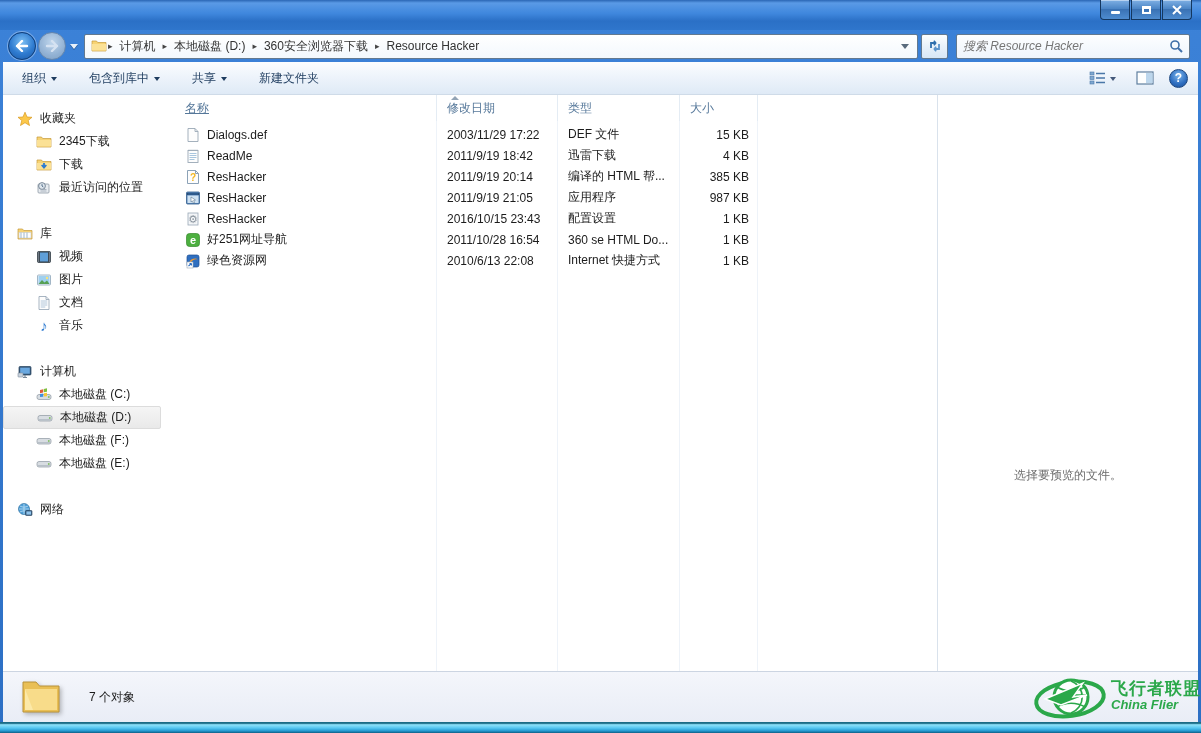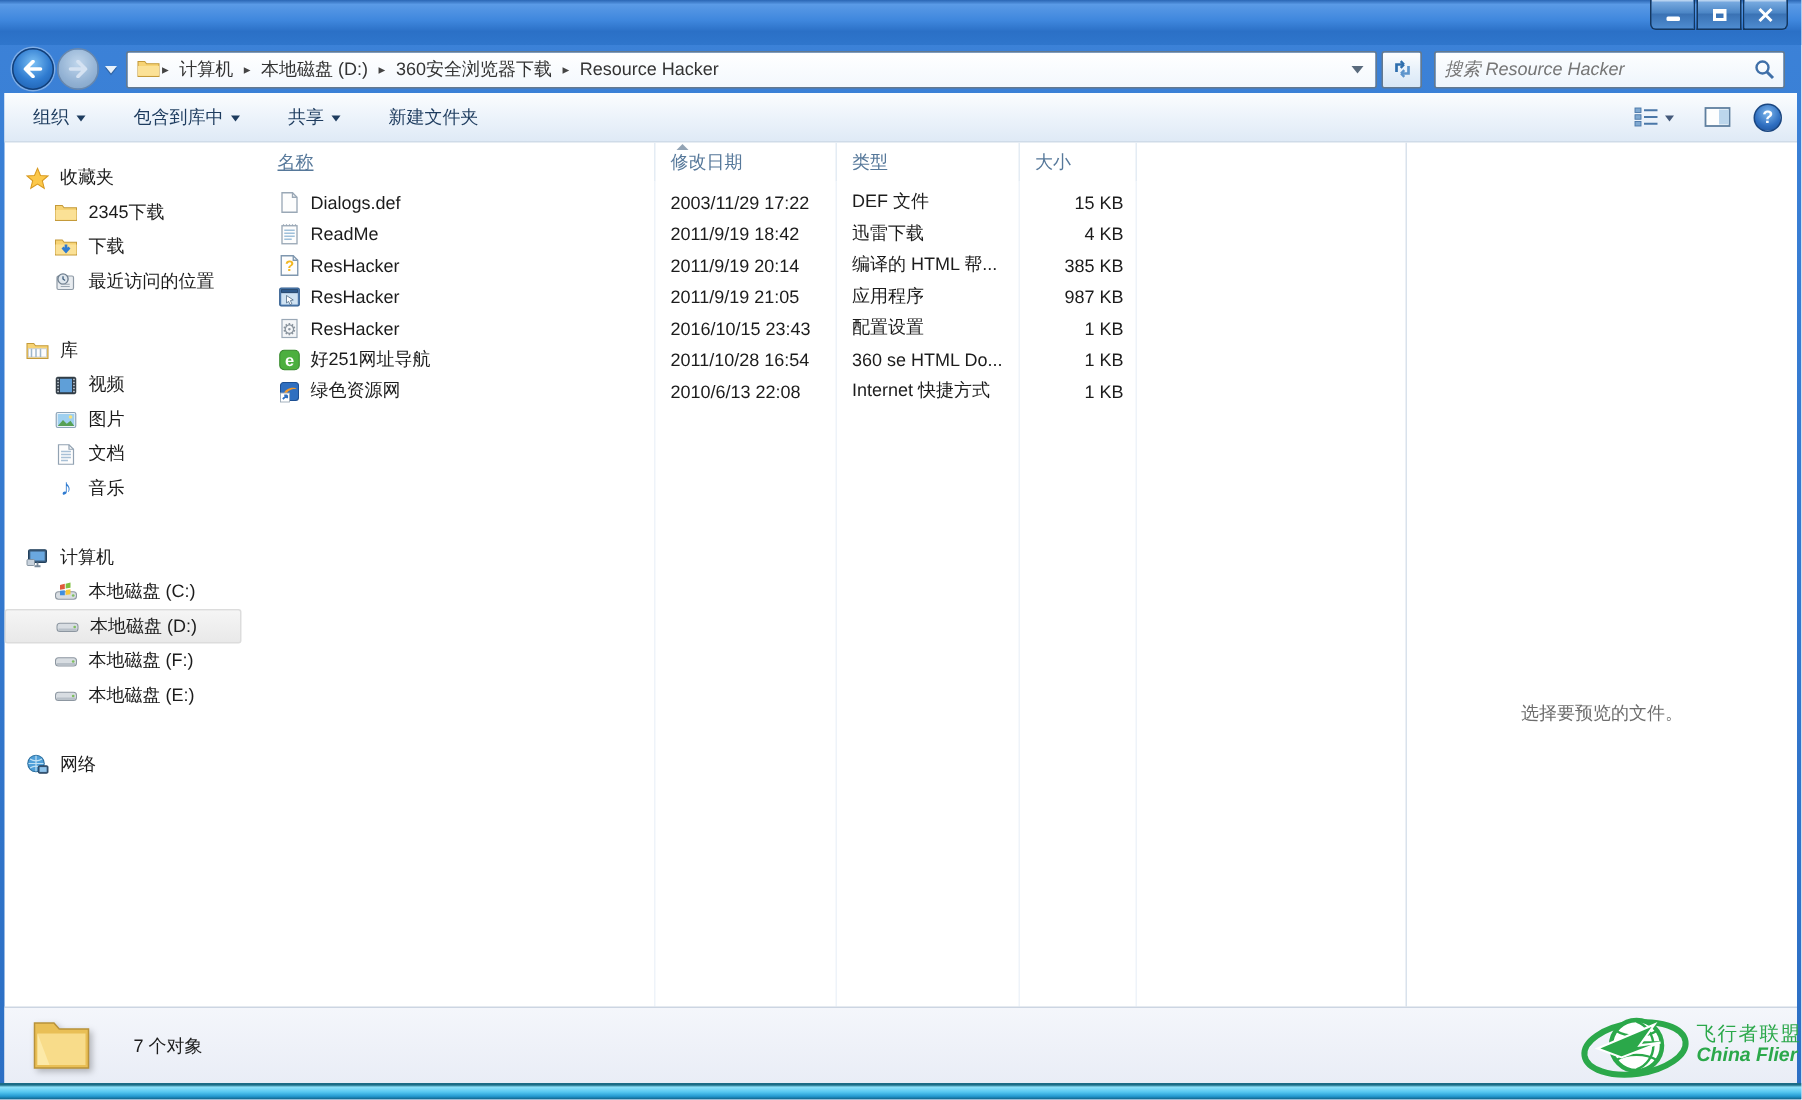--- a/index.html
+++ b/index.html
@@ -87,21 +87,21 @@
   .statusbar { height:51px; flex:0 0 auto; border-top:1px solid #ccd5e2; background:linear-gradient(180deg,#f4f6fb,#e9edf6); display:flex; align-items:center; padding-left:16px; position:relative; }
   .status-text { margin-left:26px; color:#1c1c1c; }
 
   
   .bottomband { position:absolute; left:0; right:0; bottom:0; height:11px;
     background:linear-gradient(180deg,#1b6c86 0%,#1b6c86 12%,#8fe2fa 25%,#55c6f0 55%,#259ad2 80%,#0f5e84 100%); }
 
   
   .watermark { position:absolute; right:0; bottom:6px; display:flex; align-items:center; z-index:5; }
   .wm-text { margin-left:2px; line-height:1.05; }
-  .wm-line1 { color:#2ba84a; font-weight:normal; font-size:13px; letter-spacing:1px; }
+  .wm-line1 { color:#2ba84a; font-weight:bold; font-size:17px; letter-spacing:1px; }
   .wm-line2 { color:#2ba84a; font-weight:bold; font-size:13px; font-style:italic; }
 </style>
 </head>
 <body>
 
 <div class="window">
 
   <div class="titlebar">
     <div class="win-controls">
       <div class="win-btn">

